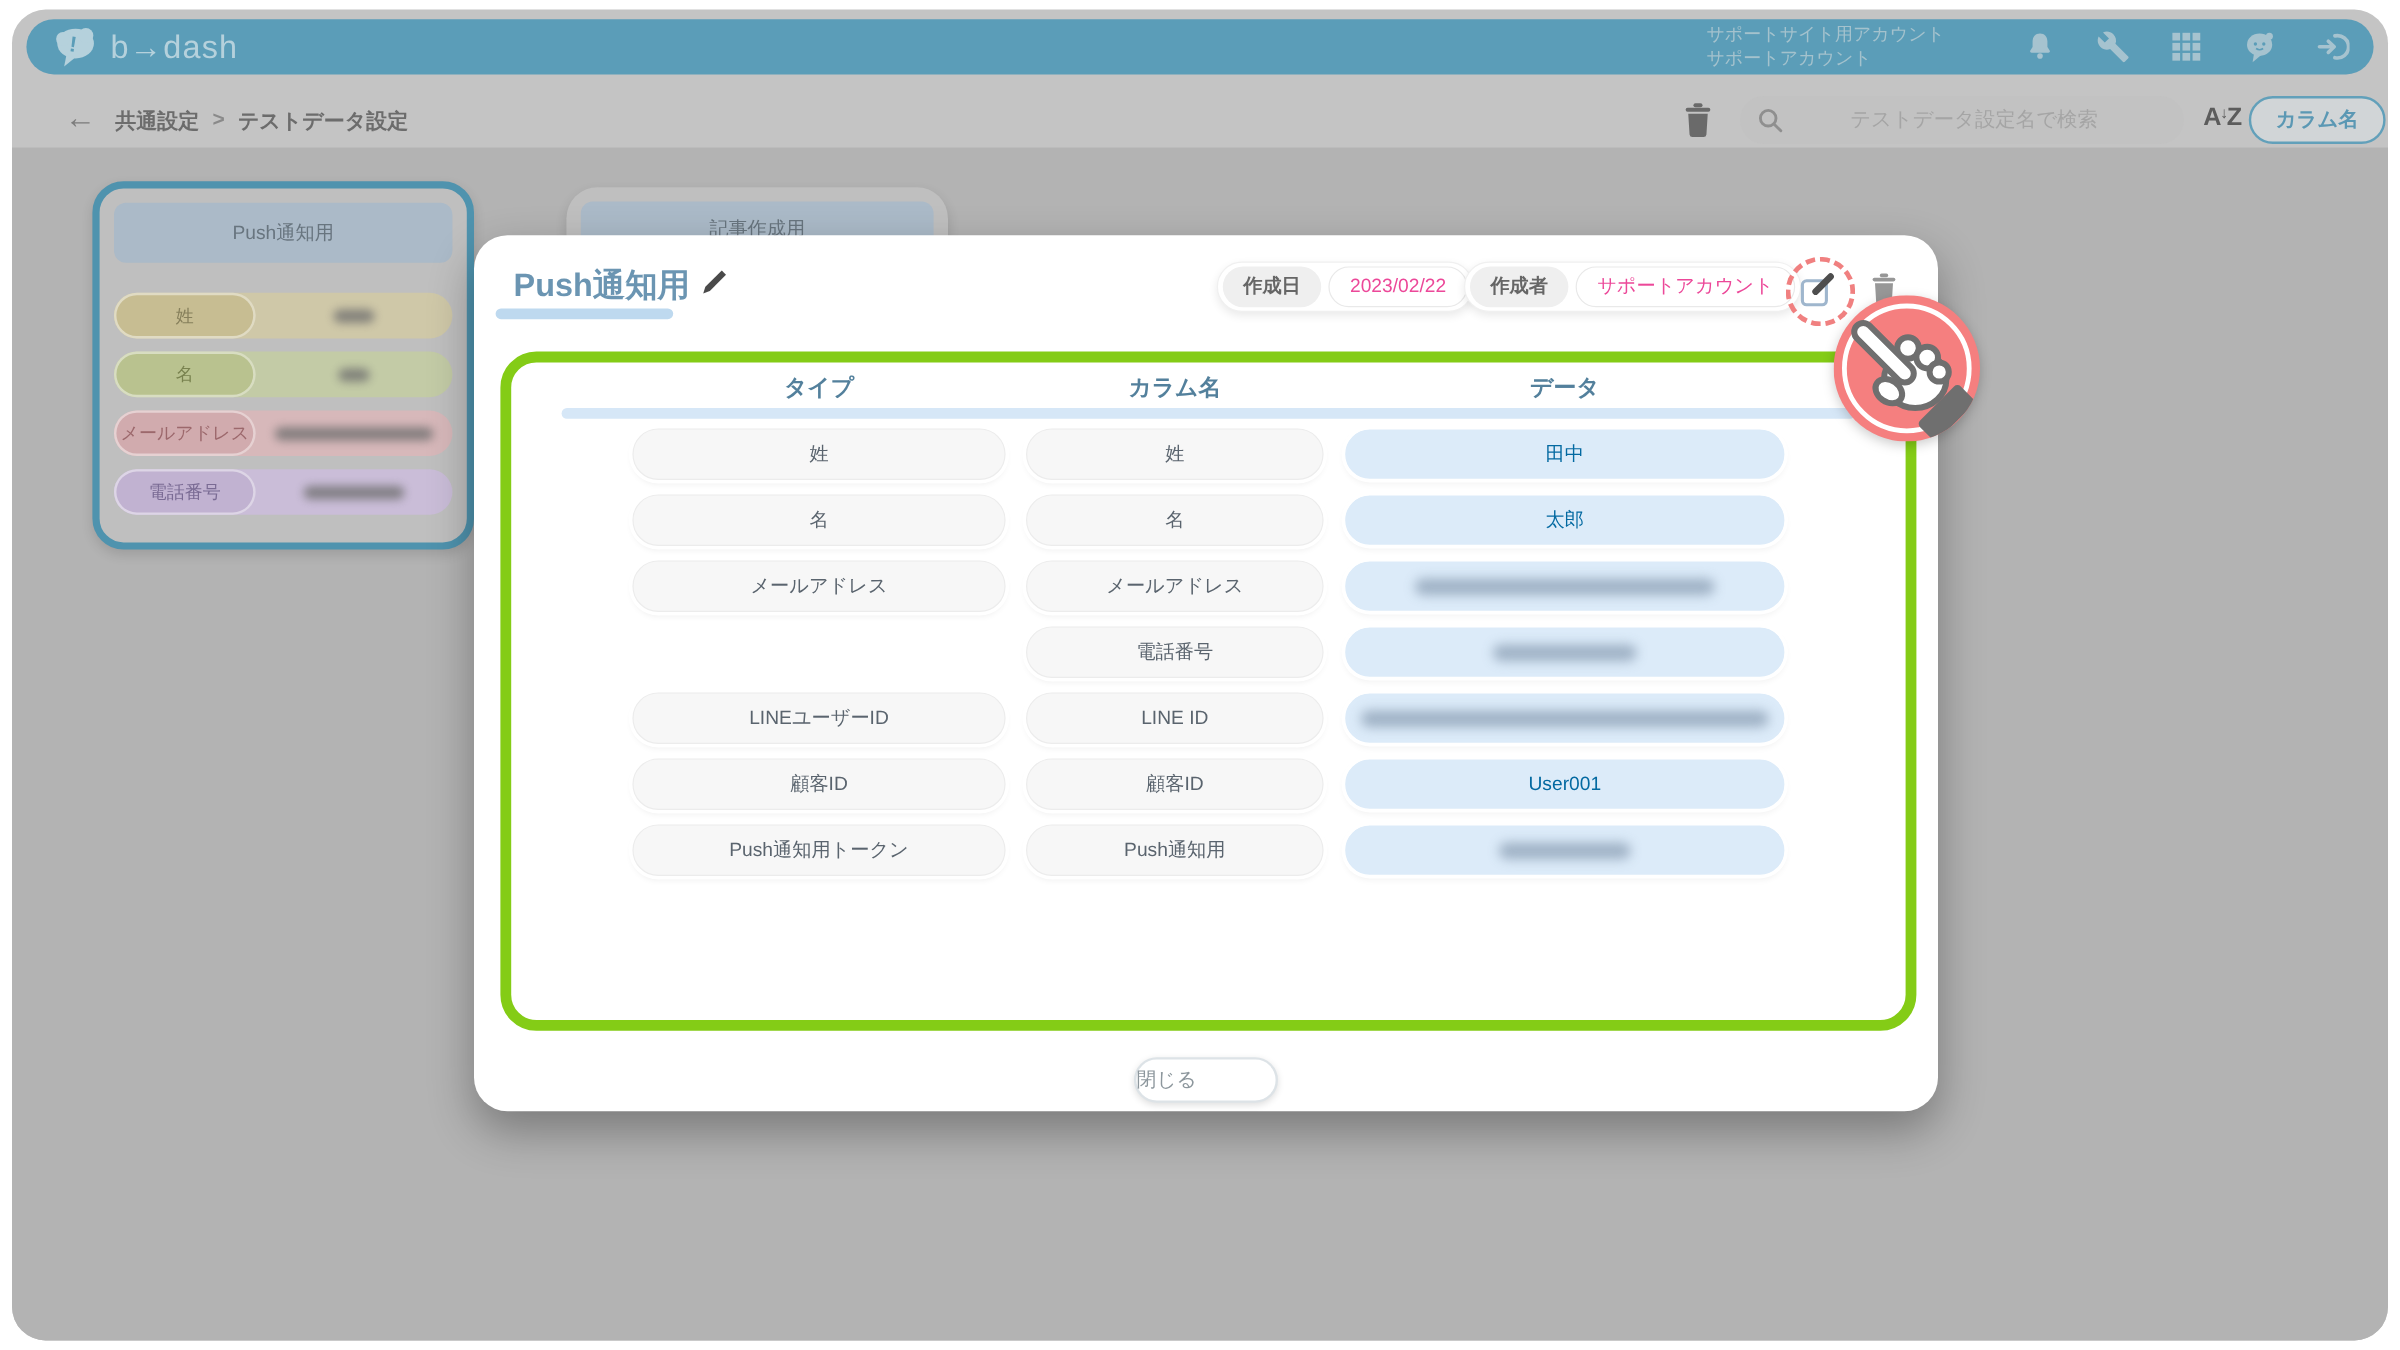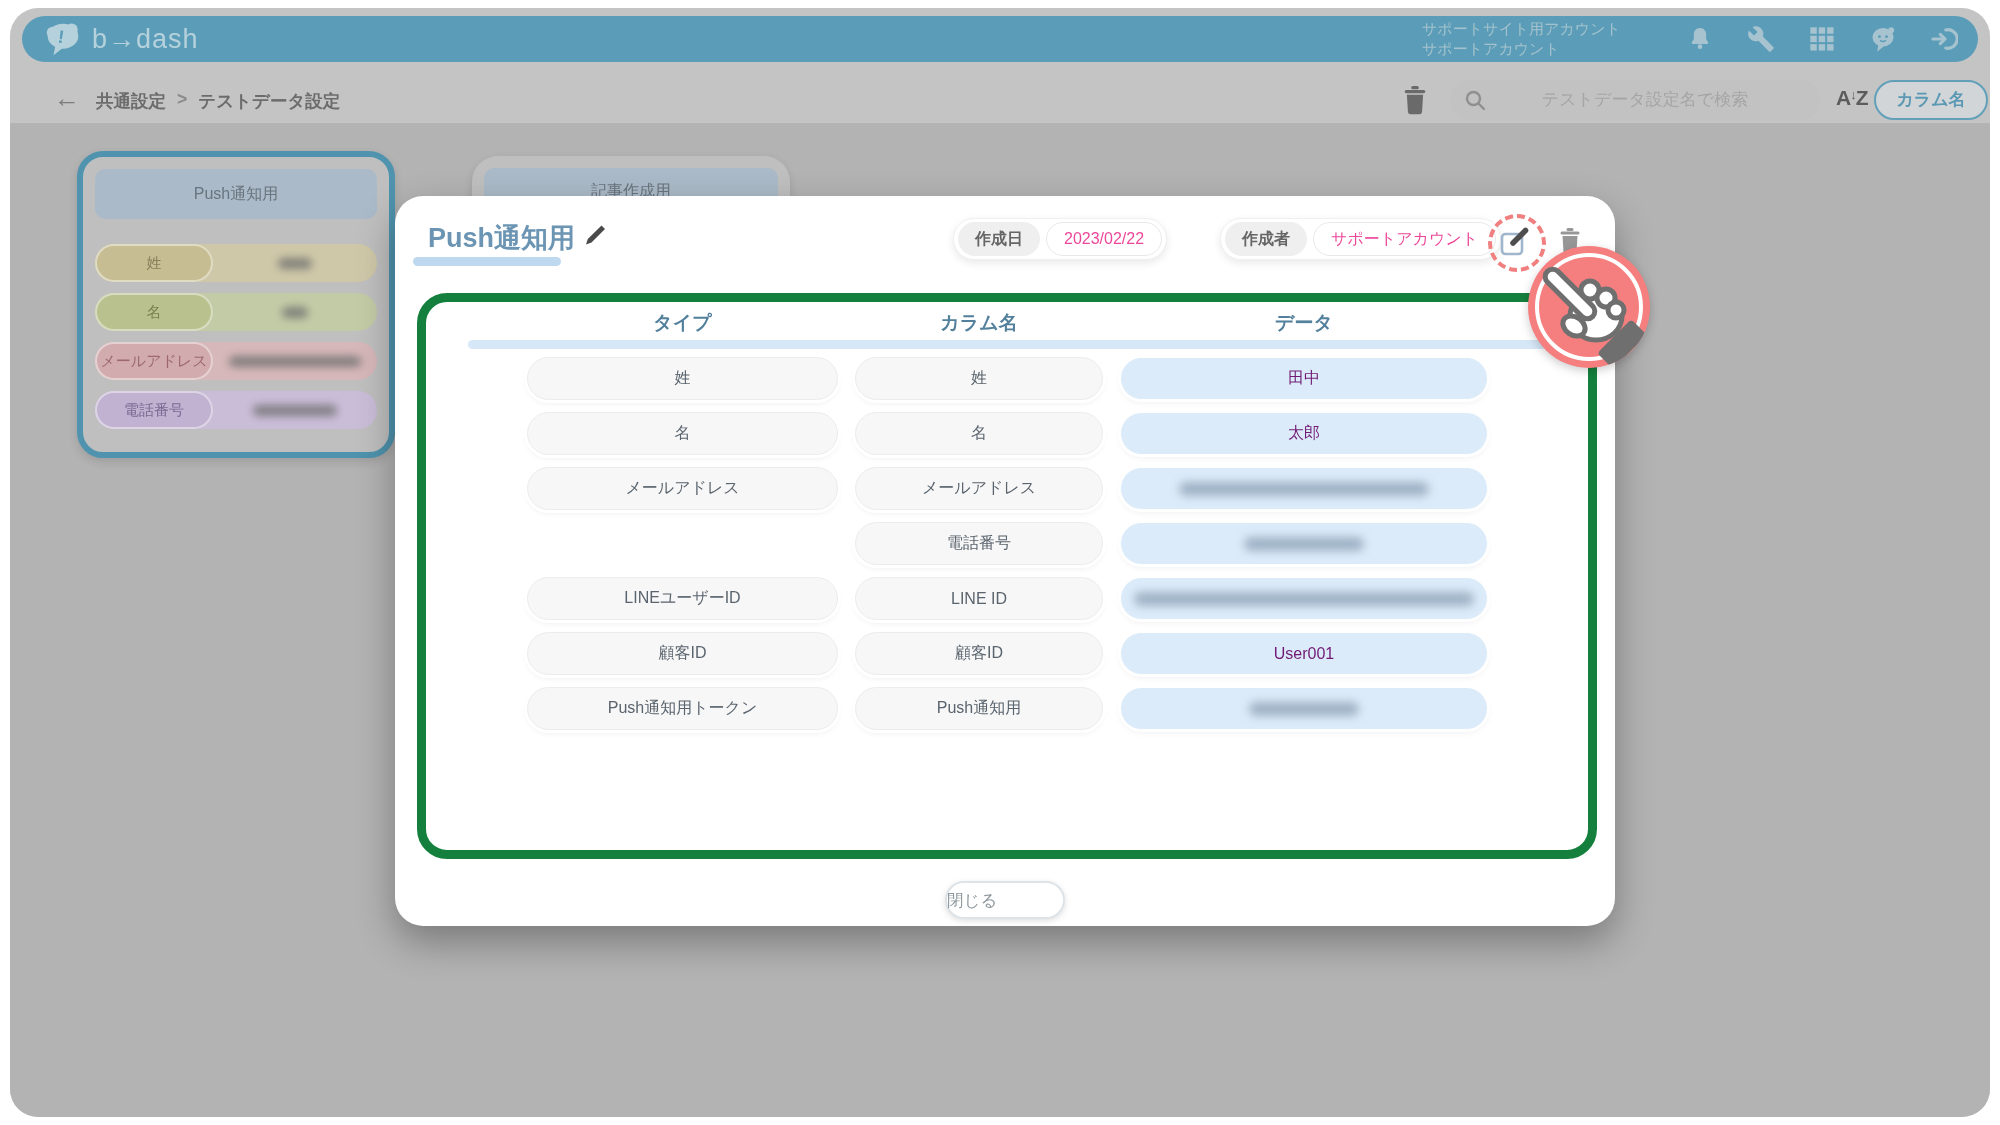--- a/index.html
+++ b/index.html
@@ -74,45 +74,45 @@
     background:#ffffff; border-radius:28px; z-index:10;
     box-shadow:0 16px 38px rgba(0,0,0,0.32); }
   .m-title { position:absolute; left:33px; top:24px; font-size:27px; font-weight:bold;
     color:#6b95b2; }
   .m-underline { position:absolute; left:18px; top:61px; width:148px; height:9px;
     background:#bed9ef; border-radius:5px; }
   .m-pencil { position:absolute; left:185px; top:26px; width:27px; height:27px; }
   .meta { position:absolute; top:22px; height:42px; display:inline-flex; align-items:center;
     gap:6px; padding:4px; background:#fff; border:1.5px solid #f0f0f0; border-radius:22px;
     box-shadow:0 3px 8px rgba(0,0,0,0.09); }
-  .meta-1 { left:558px; } .meta-2 { left:825px; }
+  .meta-1 { left:619px; } .meta-2 { left:825px; }
   .meta-badge { background:#efefef; border-radius:17px; padding:0 17px; height:34px;
     line-height:34px; font-size:16px; color:#666; font-weight:600; }
   .meta-val { background:#fff; border:1.5px solid #e9e9e9; border-radius:17px; padding:0 17px;
     height:34px; line-height:32px; font-size:16px; color:#ec4899; }
   .m-edit { position:absolute; left:1104px; top:30px; width:31px; height:31px; }
   .m-trash { position:absolute; left:1163px; top:31px; width:24px; height:28px; }
 
   .m-container { position:absolute; left:22px; top:97px; width:1180px; height:566px;
-    border:9px solid #15803d; border-radius:30px; background:#fff; }
+    border:9px solid #84cc16; border-radius:30px; background:#fff; }
   .m-headers { position:absolute; top:8px; left:0; width:100%; height:30px; }
   .m-headers span { position:absolute; text-align:center; font-size:19px; font-weight:bold;
     color:#53809c; }
   .h-col1 { left:101px; width:311px; } .h-col2 { left:429px; width:248px; }
   .h-col3 { left:694px; width:368px; }
   .m-divider { position:absolute; left:42px; top:38px; width:1078px; height:9px;
     background:#d6e7f7; border-radius:5px; }
   .m-rows { position:absolute; left:0; top:55px; width:100%; display:flex;
     flex-direction:column; gap:12px; }
   .m-row { position:relative; height:43px; }
   .pill { position:absolute; top:0; height:43px; border-radius:22px; display:flex;
     align-items:center; justify-content:center; font-size:16px; }
   .pill-gray { background:#f7f7f7; border:1.5px solid #ececec; color:#5a646e;
     box-shadow:0 0 0 3px #fff, 0 3px 6px rgba(0,0,0,0.08); }
-  .pill-blue { background:#dcebf9; border:1.5px solid #fff; color:#701a75;
+  .pill-blue { background:#dcebf9; border:1.5px solid #fff; color:#0369a1;
     box-shadow:0 0 0 2px #fff, 0 3px 6px rgba(0,0,0,0.06); }
   .p-col1 { left:101px; width:311px; } .p-col2 { left:429px; width:248px; }
   .p-col3 { left:694px; width:368px; }
   .blur-blob { height:14px; border-radius:7px; background:#8fa3b8; filter:blur(5px);
     opacity:.8; }
 
   .close-btn { position:absolute; left:550px; top:685px; width:120px; height:38px;
     background:#fff; border:2px solid #dde3e7; border-radius:20px; color:#8d979d;
     font-size:16.5px; text-align:left; line-height:34px;
     box-shadow:0 2px 6px rgba(0,0,0,0.13); }

